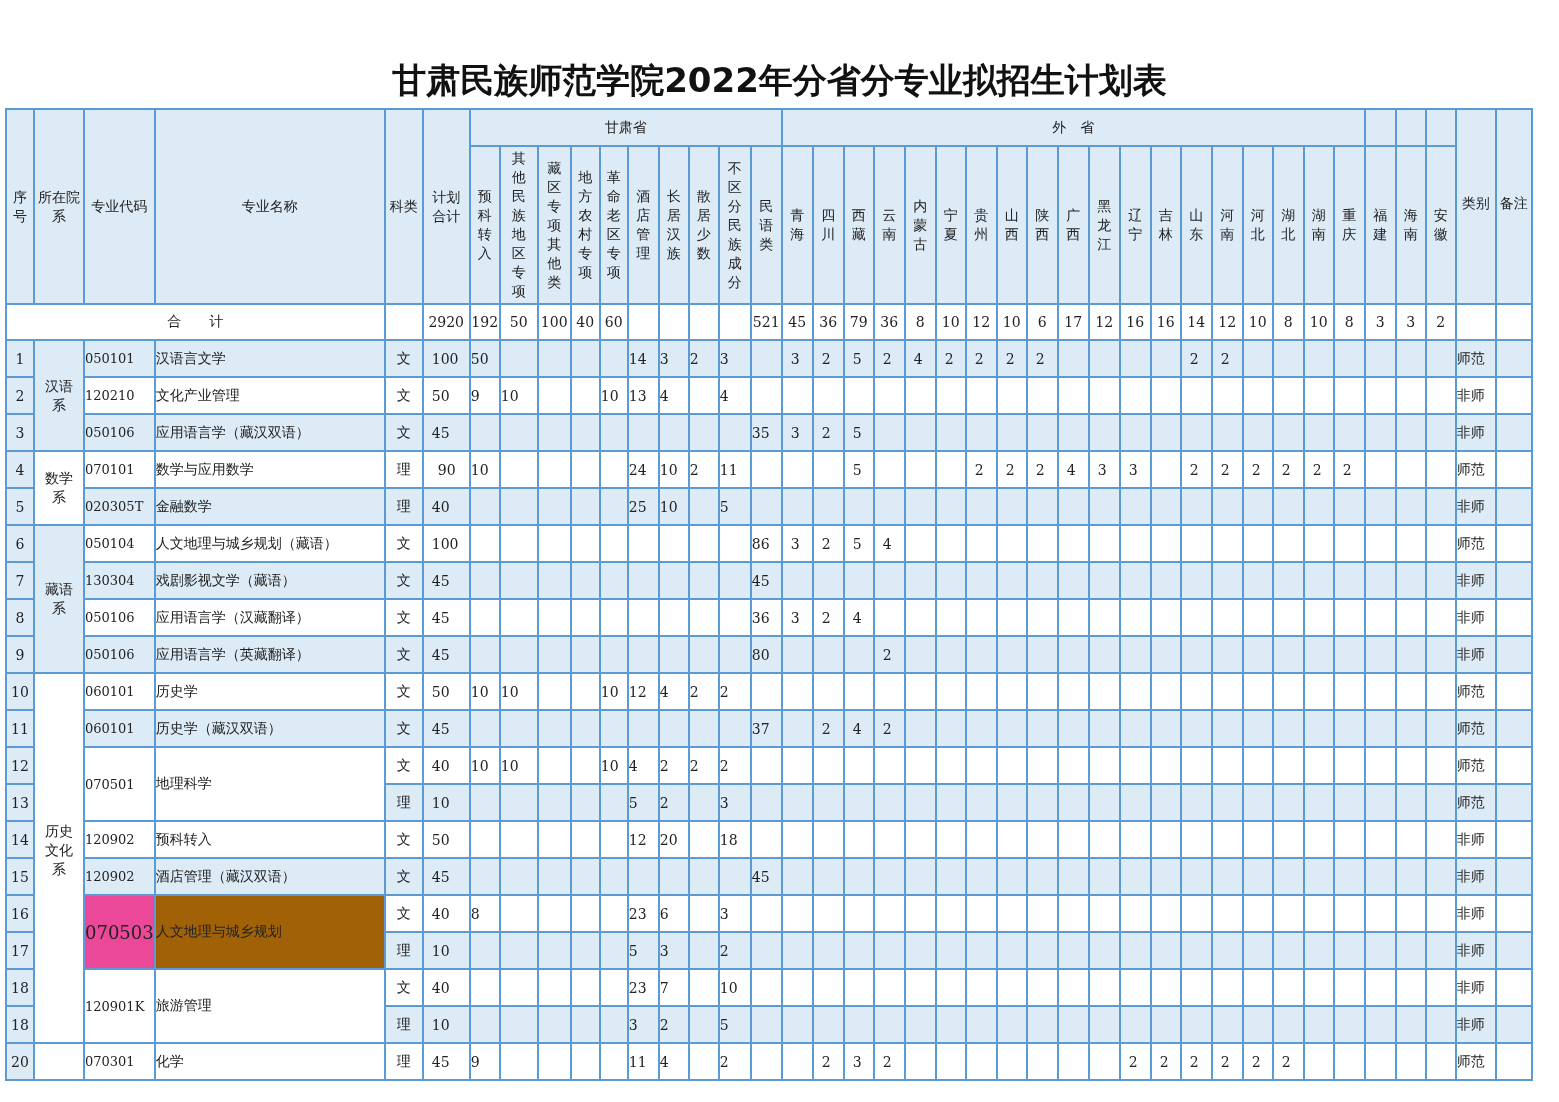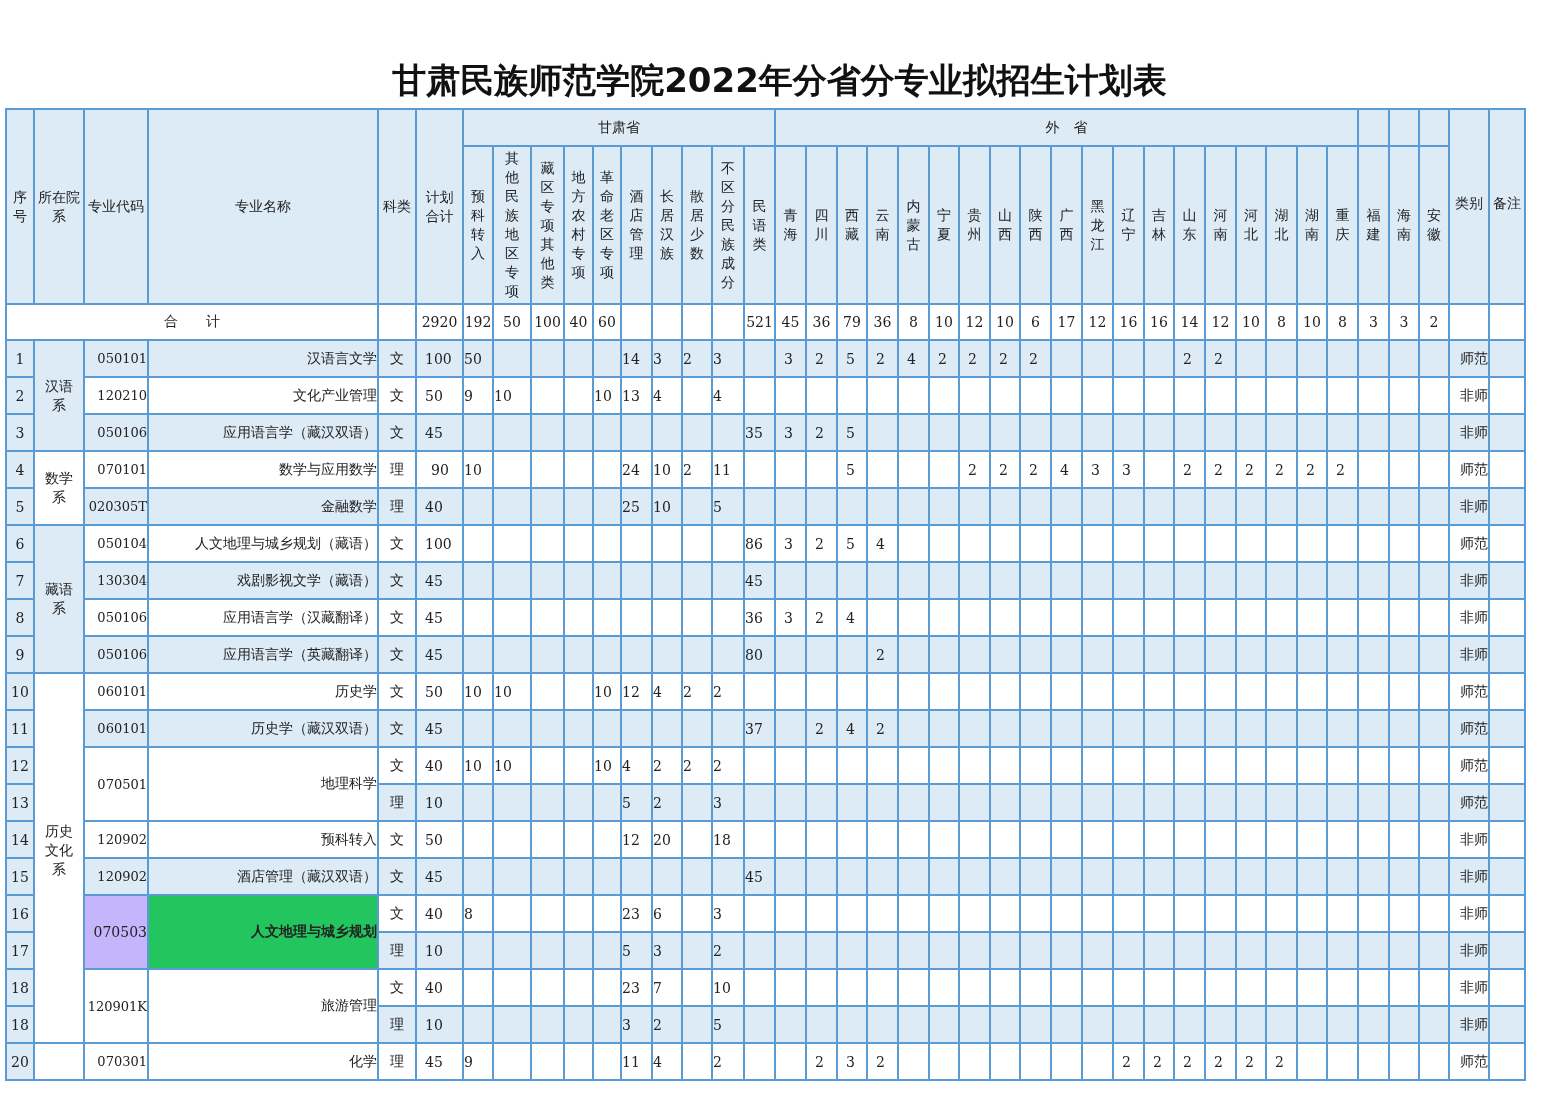--- a/index.html
+++ b/index.html
@@ -9,21 +9,21 @@
            font-family:"DejaVu Sans","Liberation Sans",sans-serif; font-size:34px; font-weight:bold;
            letter-spacing:0px; color:#111; }
   table.plan { position:absolute; left:5px; top:108px; border-collapse:collapse; table-layout:fixed; }
   table.plan td { border:2px solid #5b9bd5; padding:0; font-size:14px; height:35px; overflow:hidden; white-space:nowrap; }
   table.plan td.hd { background:#ddebf7; font-family:"DejaVu Sans","Liberation Sans",sans-serif;
                      text-align:center; vertical-align:middle; font-size:14px; white-space:normal; line-height:19px; }
   td.hd.vert span { display:block; width:1em; margin:0 auto; line-height:19px; word-break:break-all; }
   tr.blue td { background:#ddebf7; }
   tr.white td { background:#ffffff; }
   td.c { text-align:center; }
-  td.l { text-align:right; padding-left:3px; }
+  td.l { text-align:left; padding-left:3px; }
   td.cn { font-family:"DejaVu Sans","Liberation Sans",sans-serif; font-size:14px; }
   td.dept, td.deptw { text-align:center; font-family:"DejaVu Sans","Liberation Sans",sans-serif; white-space:normal; line-height:19px; }
   tr.total td { background:#ffffff; height:34px; }
   td.num { text-align:left; padding-left:4px; font-size:13px; }
   td.numc { text-align:center; font-size:13px; }
 </style>
 </head>
 <body>
 
 <div class="title">甘肃民族师范学院2022年分省分专业拟招生计划表</div>
@@ -836,22 +836,22 @@
         <td class="num" style="padding-left:8px"></td>
         <td class="num" style="padding-left:8px"></td>
         <td class="num" style="padding-left:8px"></td>
         <td class="num" style="padding-left:8px"></td>
         <td class="num" style="padding-left:8px"></td>
         <td class="l cn">非师</td>
         <td></td>
       </tr>
       <tr class="white">
         <td class="c" style="background:#ddebf7">16</td>
-        <td class="l" rowspan="2" style="background:#c4b5fd;font-size:14px">070503</td>
-        <td class="l cn" rowspan="2" style="background:#22c55e;font-weight:bold;">人文地理与城乡规划</td>
+        <td class="l" rowspan="2" style="background:#ec4899;font-size:18px">070503</td>
+        <td class="l cn" rowspan="2" style="background:#a16207;">人文地理与城乡规划</td>
         <td class="c cn">文</td>
         <td class="num" style="padding-left:8px">40</td>
         <td class="num">8</td>
         <td class="num"></td>
         <td class="num"></td>
         <td class="num"></td>
         <td class="num"></td>
         <td class="num">23</td>
         <td class="num">6</td>
         <td class="num"></td>

